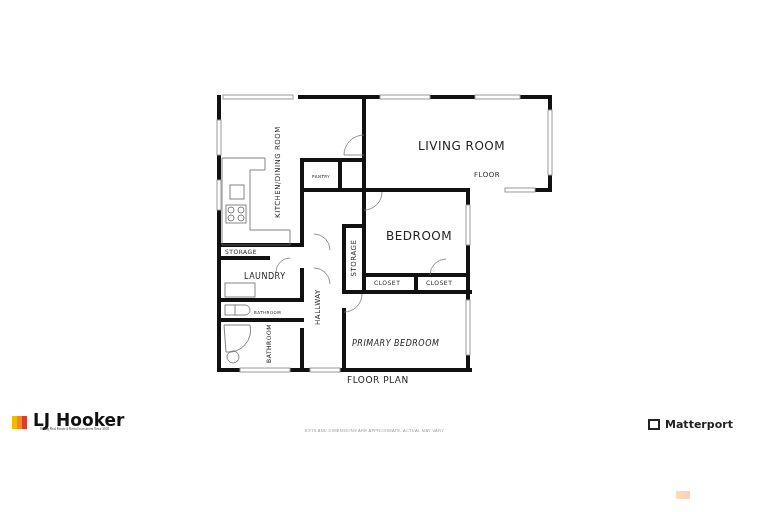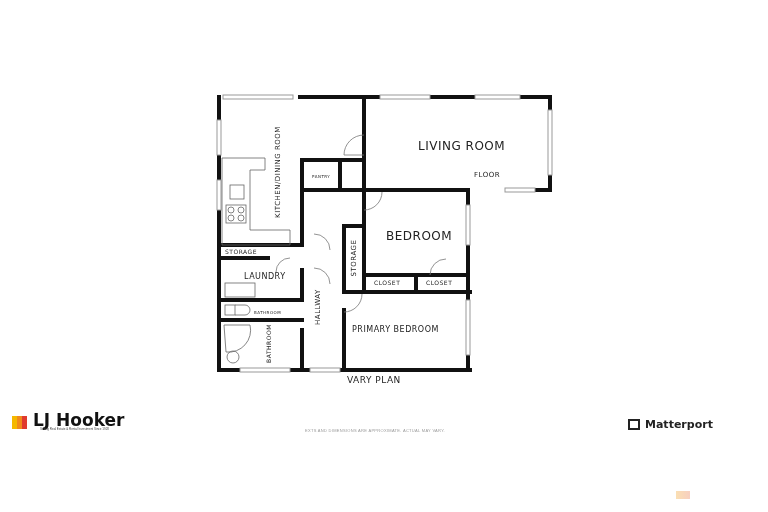--- a/index.html
+++ b/index.html
@@ -6,21 +6,21 @@
   body { width:768px; height:512px; background:#ffffff; position:relative; overflow:hidden;
          font-family:"Liberation Sans", sans-serif; }
   .plan { position:absolute; left:0; top:0; width:768px; height:512px; }
   .lbl { position:absolute; font-family:"DejaVu Sans", sans-serif; color:#222; letter-spacing:0.5px; white-space:nowrap; }
   .vert { transform:rotate(-90deg); transform-origin:center center; }
   .logo-lj { position:absolute; left:12px; top:412px; display:flex; align-items:flex-end; }
   .lj-bars { display:flex; height:13px; margin-right:6px; }
   .lj-bars span { display:block; width:5px; height:13px; }
   .lj-text { font-family:"DejaVu Sans", sans-serif; font-weight:bold; font-size:17px; color:#111; line-height:1; }
   .lj-tag { position:absolute; left:40px; top:427px; font-size:3px; color:#444; width:100px; }
-  .mp { position:absolute; left:628px; top:418px; display:flex; align-items:center; }
+  .mp { position:absolute; left:648px; top:418px; display:flex; align-items:center; }
   .mp-icon { width:12px; height:11px; border:2.5px solid #222; box-sizing:border-box; margin-right:5px; position:relative; }
   .mp-text { font-family:"DejaVu Sans", sans-serif; font-weight:bold; font-size:11px; color:#222; }
   .disclaimer { position:absolute; left:305px; top:428px; font-size:4px; color:#9a9a9a; letter-spacing:0.3px; }
   .swatch { position:absolute; left:676px; top:491px; width:14px; height:8px;
             background:linear-gradient(90deg,#f9d7a0,#f5c3b0); opacity:0.8; }
 </style>
 </head>
 <body>
 
 <svg class="plan" viewBox="0 0 768 512" xmlns="http://www.w3.org/2000/svg">
@@ -113,22 +113,22 @@
 <div class="lbl vert" style="left:228px;top:168px;font-size:7px;width:100px;text-align:center;">KITCHEN/DINING ROOM</div>
 <div class="lbl" style="left:386px;top:229px;font-size:12px;">BEDROOM</div>
 <div class="lbl vert" style="left:331px;top:254px;font-size:7px;width:46px;text-align:center;">STORAGE</div>
 <div class="lbl" style="left:225px;top:248px;font-size:6px;">STORAGE</div>
 <div class="lbl" style="left:244px;top:272px;font-size:8px;">LAUNDRY</div>
 <div class="lbl" style="left:374px;top:279px;font-size:6px;">CLOSET</div>
 <div class="lbl" style="left:426px;top:279px;font-size:6px;">CLOSET</div>
 <div class="lbl vert" style="left:288px;top:303px;font-size:7px;width:60px;text-align:center;">HALLWAY</div>
 <div class="lbl" style="left:254px;top:310px;font-size:4px;">BATHROOM</div>
 <div class="lbl vert" style="left:246px;top:340px;font-size:6px;width:44px;text-align:center;">BATHROOM</div>
-<div class="lbl" style="left:352px;top:325px;font-size:8px;">PRIMARY BEDROOM</div>
-<div class="lbl" style="left:347px;top:375px;font-size:9px;">VARY PLAN</div>
+<div class="lbl" style="left:352px;top:339px;font-size:8px;font-style:italic;">PRIMARY BEDROOM</div>
+<div class="lbl" style="left:347px;top:375px;font-size:9px;">FLOOR PLAN</div>
 
 <div class="logo-lj">
   <div class="lj-bars">
     <span style="background:#f5b800"></span>
       <span style="background:#f08a1c"></span>
       <span style="background:#e03a2f"></span>
   </div>
   <span class="lj-text">LJ Hooker</span>
 </div>
 <div class="lj-tag">Selling Real Estate &amp; Rental Investment Since 1928</div>

